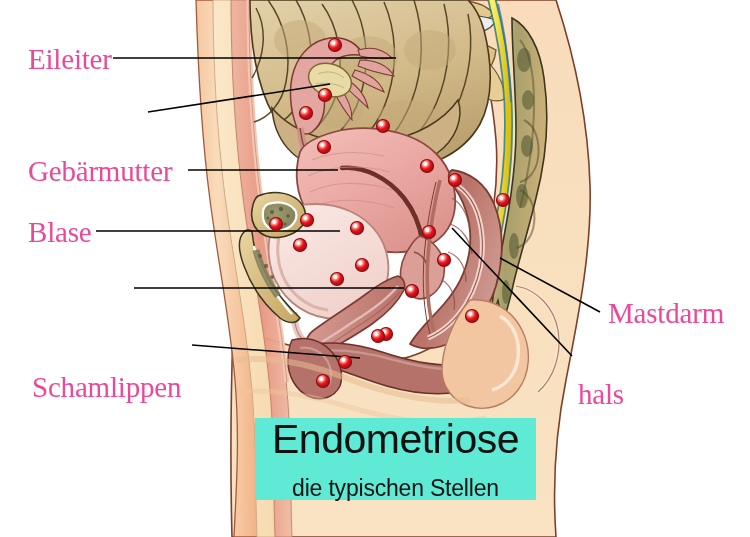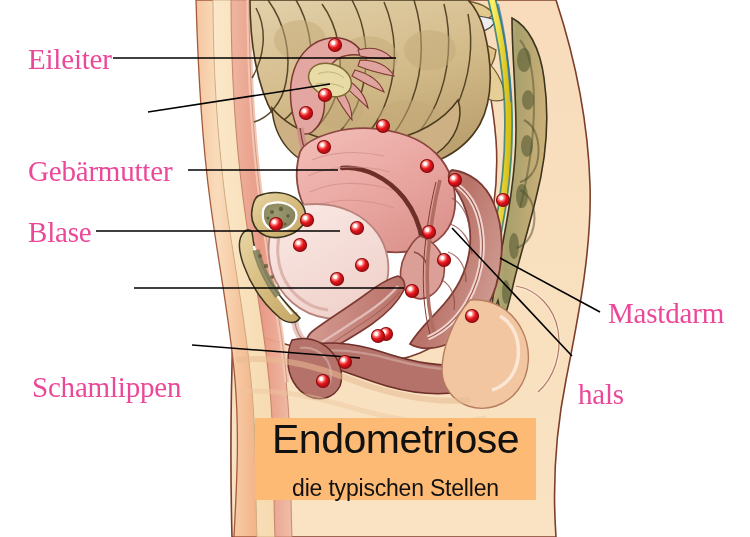--- a/index.html
+++ b/index.html
@@ -17,21 +17,21 @@
     font-family:Liberation Serif, serif;
     font-size:29px;
     line-height:28px;
     white-space:pre;
     letter-spacing:-0.2px;
   }
   .lbl.right{text-align:left;}
   .title-box{
     position:absolute;
     left:255px;top:418px;width:281px;height:82px;
-    background:#fdba74;
+    background:#5eead4;
     display:flex;flex-direction:column;
     align-items:center;justify-content:center;
   }
   .title-main{
     font-family:"Liberation Sans","DejaVu Sans",sans-serif;
     font-size:41px;line-height:44px;color:#111;
     letter-spacing:-0.5px;
   }
   .title-sub{
     font-family:"Liberation Sans","DejaVu Sans",sans-serif;

